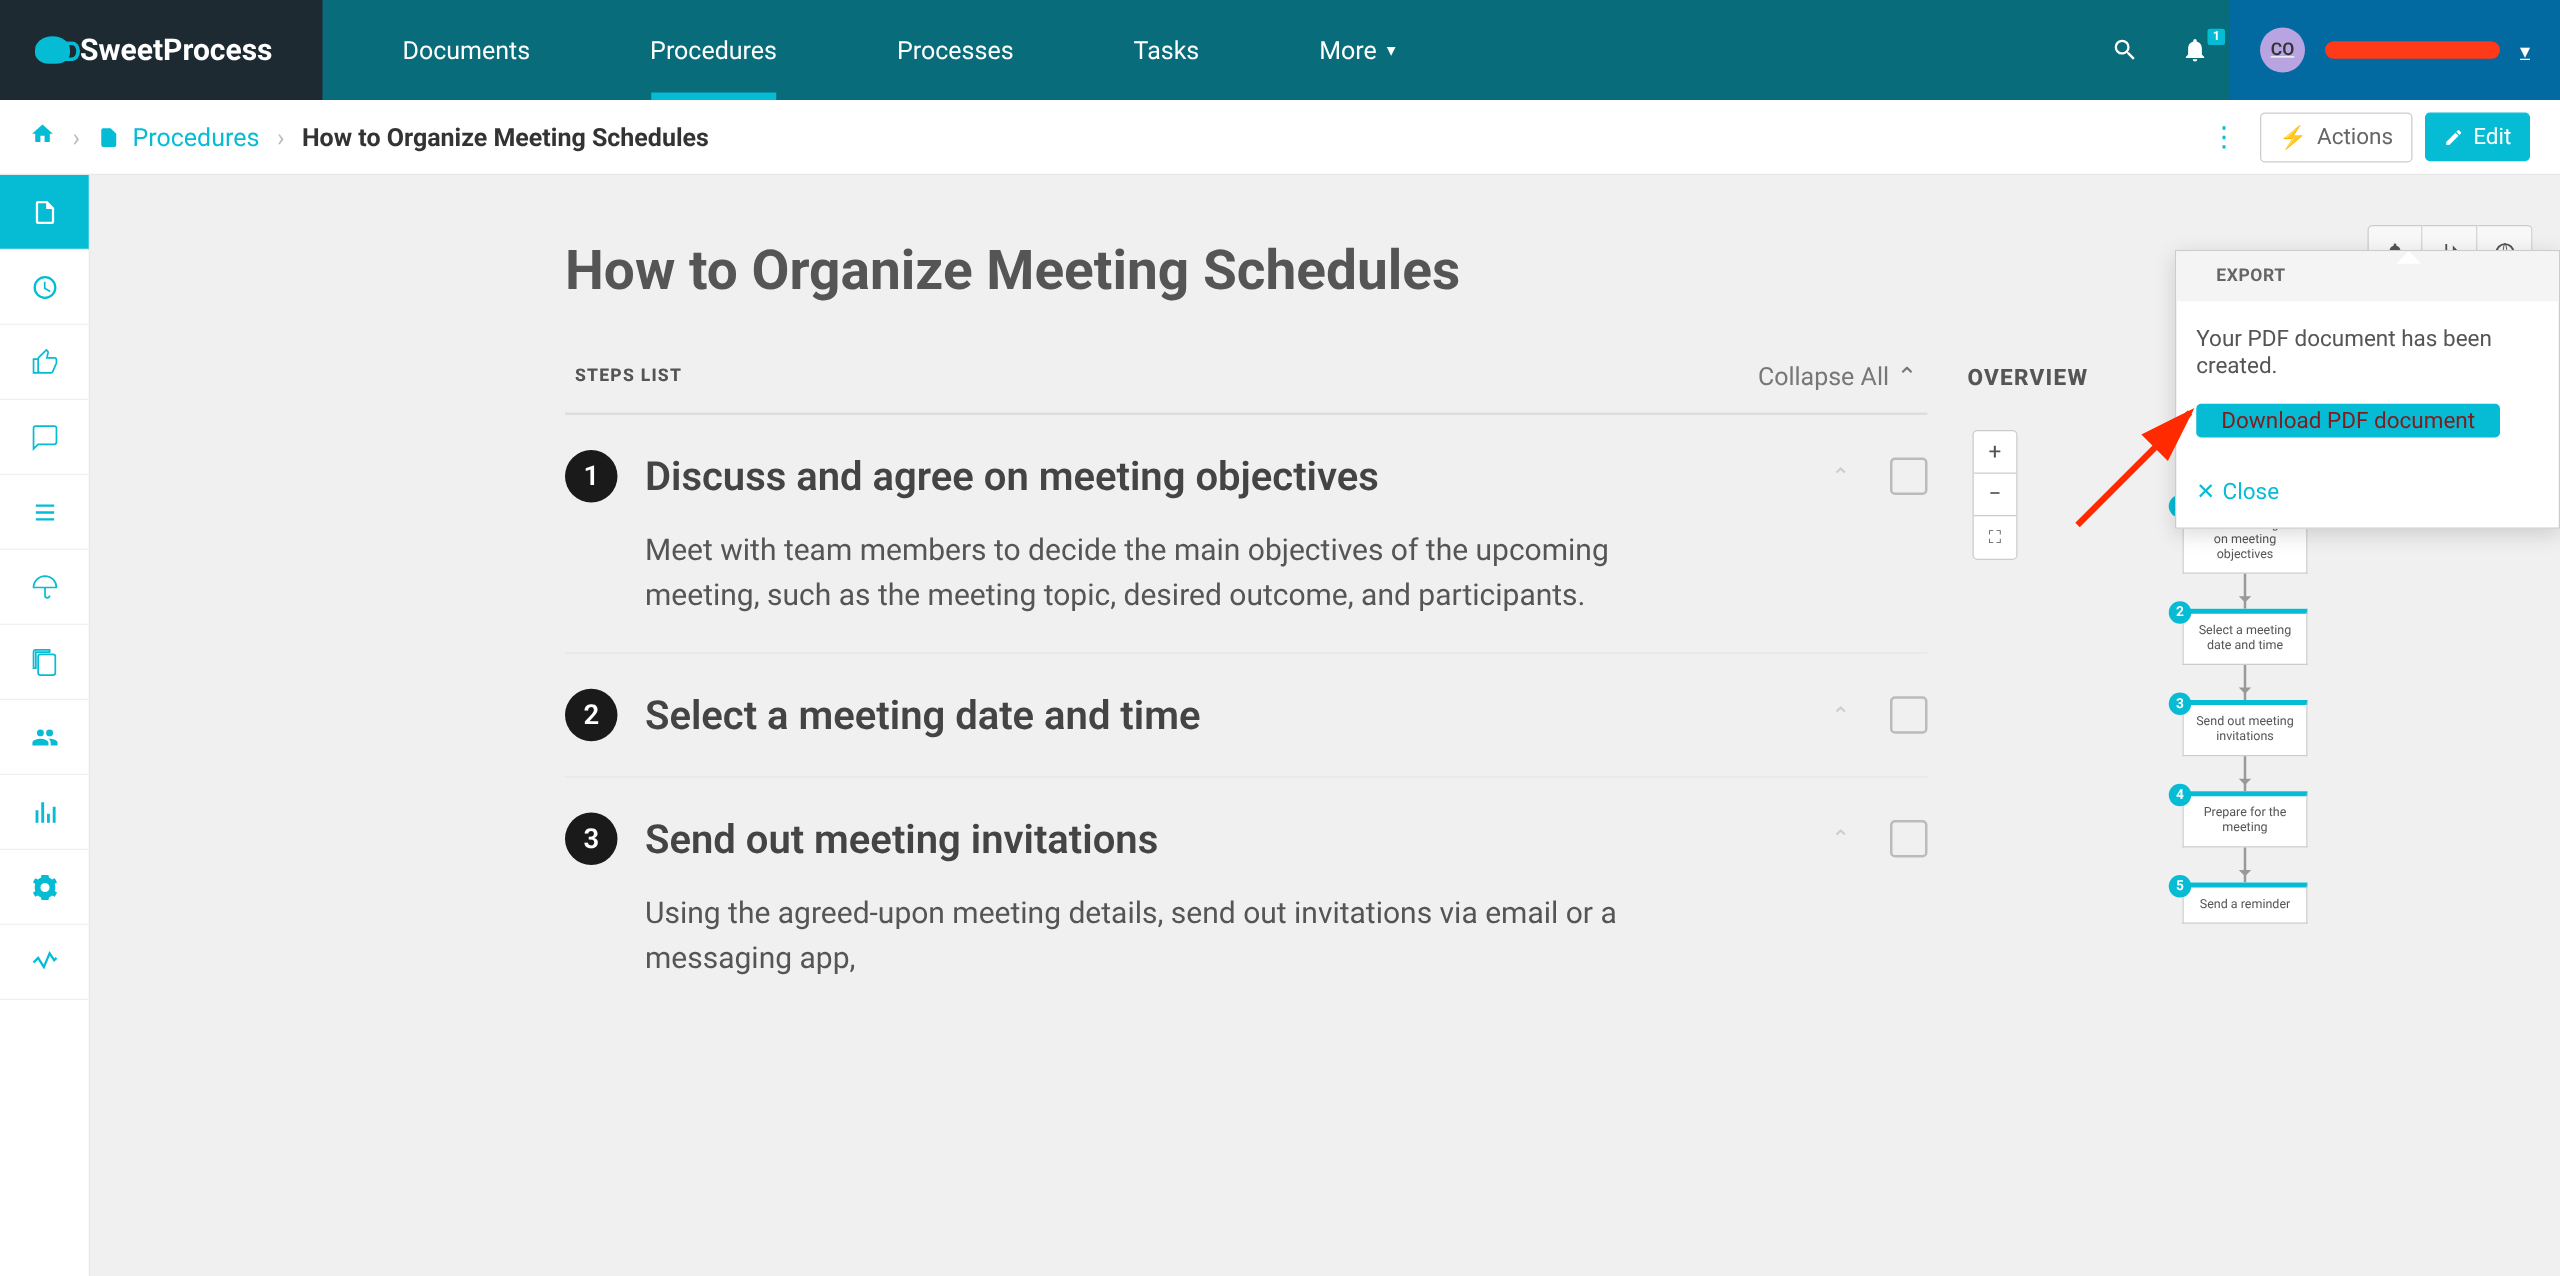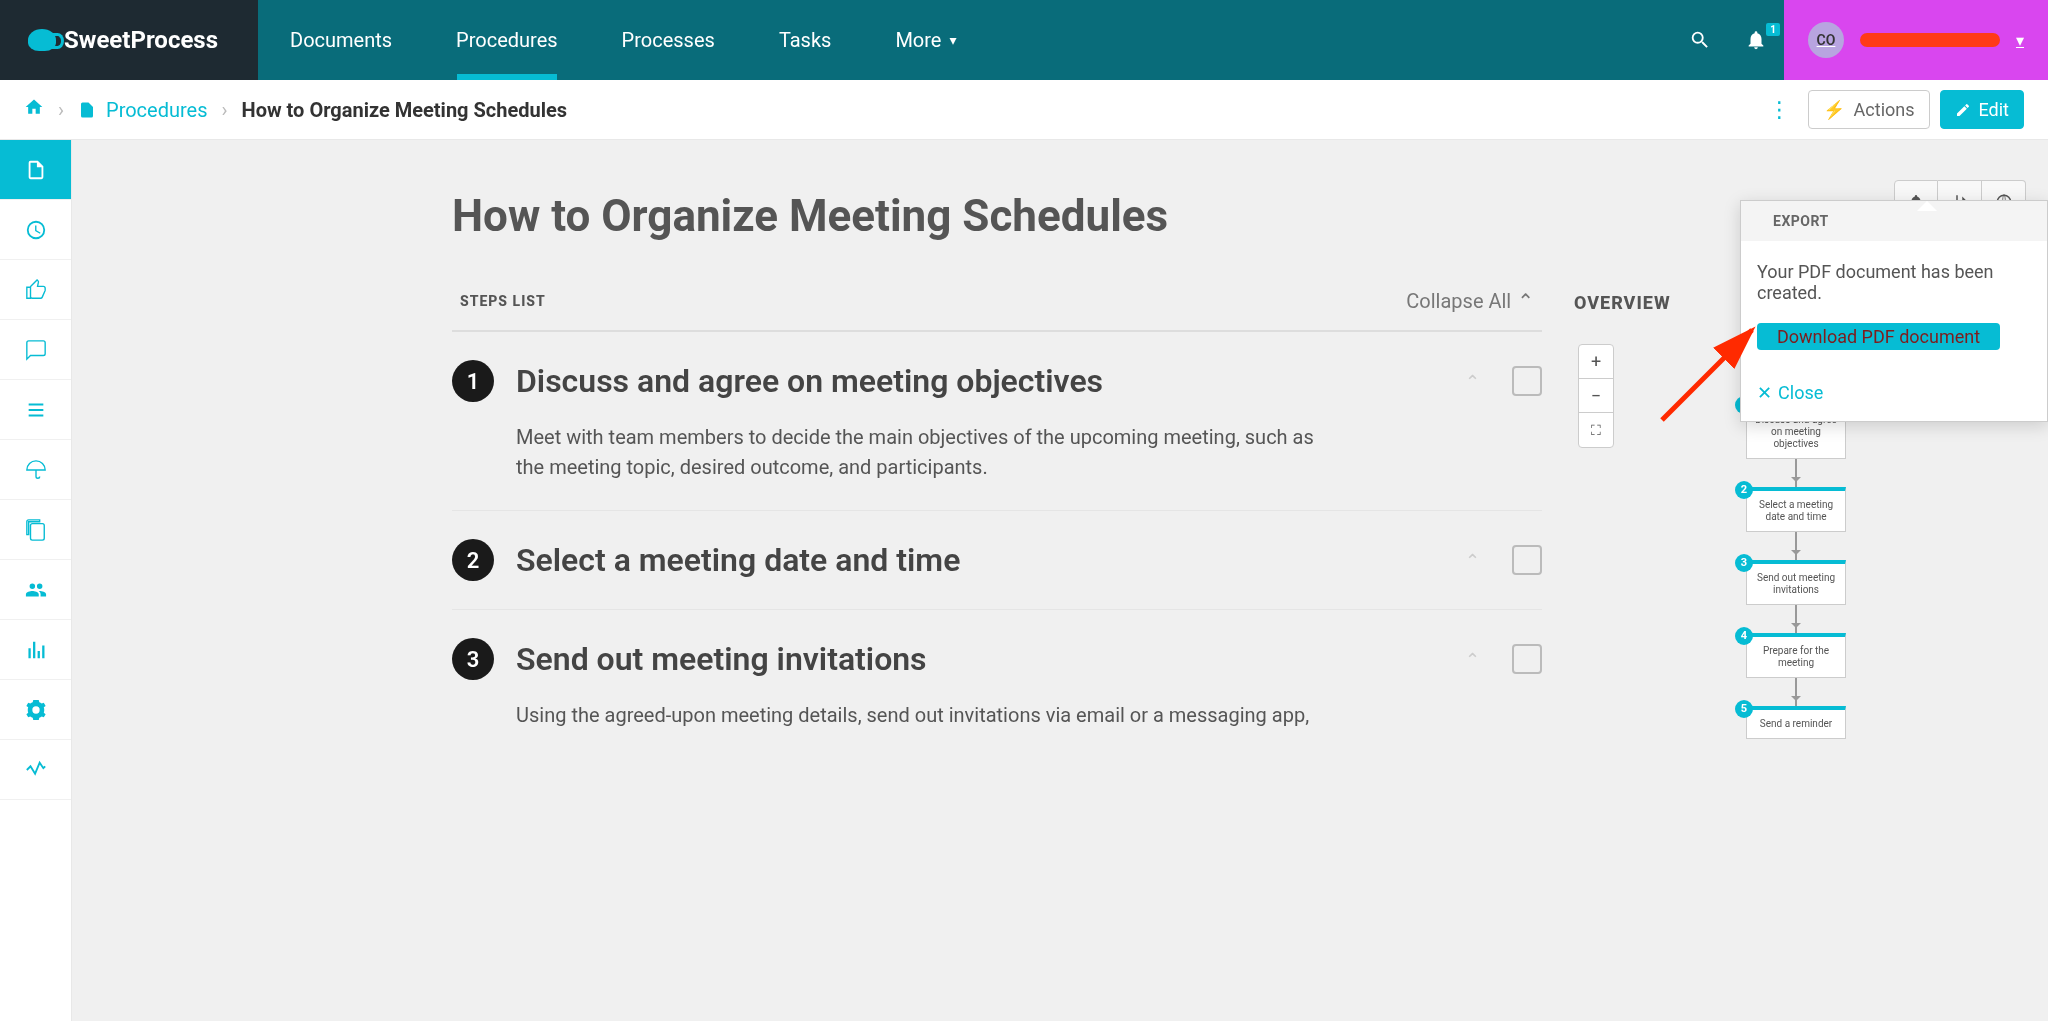--- a/index.html
+++ b/index.html
@@ -7,27 +7,27 @@
 
 
 .header { display:flex; height:80px; background:#096c7a; color:#fff; align-items:center; }
 .logo-section { background:#1e2a32; width:258px; height:80px; display:flex; align-items:center; padding-left:28px; }
 .logo { display:flex; align-items:center; gap:8px; font-size:24px; color:#fff; }
 .logo .cup { width:28px; height:22px; background:#06bcd4; border-radius:50% 50% 40% 40%; position:relative; }
 .logo .cup::after { content:""; position:absolute; right:-8px; top:4px; width:10px; height:10px; border:3px solid #06bcd4; border-left:none; border-radius:0 50% 50% 0; }
 .logo .thin { font-weight:700; }
 .logo .bold { font-weight:700; }
 .nav { display:flex; height:80px; align-items:stretch; }
-.nav-item { padding:0 32px; display:flex; align-items:center; font-size:20px; cursor:pointer; position:relative; }
+.nav-item { padding:0 32px; display:flex; align-items:center; font-size:20px; cursor:pointer; position:relative;margin-left:32px; }
 .nav-item.active::after { content:""; position:absolute; bottom:0; left:50%; transform:translateX(-50%); width:100px; height:6px; background:#06bcd4; }
 .nav-caret { margin-left:8px; font-size:14px; }
 .header-right { margin-left:auto; display:flex; align-items:center; height:80px; }
 .header-icon { width:56px; display:flex; justify-content:center; align-items:center; font-size:22px; cursor:pointer; position:relative; }
 .badge { position:absolute; top:-6px; right:4px; background:#06bcd4; color:#fff; font-size:10px; padding:1px 4px; border-radius:2px; font-weight:700; }
-.user-section { background:#d946ef; height:80px; display:flex; align-items:center; padding:0 24px; gap:16px; cursor:pointer;text-decoration:underline; }
+.user-section { background:#0369a1; height:80px; display:flex; align-items:center; padding:0 24px; gap:16px; cursor:pointer;text-decoration:underline; }
 .avatar { width:36px; height:36px; border-radius:50%; background:#b8a4e0; display:flex; align-items:center; justify-content:center; font-size:14px; font-weight:600; color:#333; }
 .redacted { width:140px; height:14px; background:#ff3a18; border-radius:7px; }
 
 
 .breadcrumb-bar { height:60px; display:flex; align-items:center; padding:0 24px; border-bottom:1px solid #e8e8e8; }
 .breadcrumb { display:flex; align-items:center; gap:14px; font-size:20px; }
 .bc-home { color:#06bcd4; font-size:20px; }
 .bc-sep { color:#bbb; }
 .bc-link { color:#06bcd4; display:flex; align-items:center; gap:10px; cursor:pointer; }
 .bc-current { color:#333; font-weight:700; }
@@ -62,21 +62,21 @@
 
 .steps-header { display:flex; align-items:center; height:60px; border-bottom:2px solid #ddd; padding:0 8px; }
 .steps-title { font-weight:800; color:#555; letter-spacing:1px; font-size:14px; }
 .collapse-all { margin-left:auto; color:#777; font-size:20px; cursor:pointer; display:flex; align-items:center; gap:6px; }
 .step { padding:28px 0; border-bottom:1px solid #e5e5e5; }
 .step-head { display:flex; align-items:center; gap:22px; }
 .step-num { width:42px; height:42px; border-radius:50%; background:#1a1a1a; color:#fff; display:flex; align-items:center; justify-content:center; font-size:22px; font-weight:600; flex-shrink:0; }
 .step-title { font-size:32px; color:#444; font-weight:600; flex:1; cursor:pointer; }
 .step-check { width:30px; height:30px; border:2px solid #bbb; border-radius:4px; cursor:pointer; }
 .step-chevron { color:#ccc; font-size:18px; margin-right:10px; cursor:pointer; }
-.step-body { margin-left:64px; margin-top:20px; color:#555; font-size:20px; line-height:1.5; max-width:800px; }
+.step-body { margin-left:64px; margin-top:20px; color:#555; font-size:24px; line-height:1.5; max-width:800px; }
 
 
 .overview-header { display:flex; align-items:center; height:60px; padding:0 8px; }
 .overview-title { font-weight:800; color:#555; letter-spacing:1px; font-size:18px; }
 .overview-actions { margin-left:auto; display:flex; align-items:center; gap:16px; color:#999; font-size:18px; }
 .overview-actions span { cursor:pointer; }
 .flow-area { background:#f0f0f0; height:600px; position:relative; padding:10px; }
 .zoom-ctrl { position:absolute; left:12px; top:12px; background:#fff; border:1px solid #ccc; border-radius:4px; display:flex; flex-direction:column; }
 .zoom-btn { width:34px; height:34px; display:flex; align-items:center; justify-content:center; font-size:18px; color:#555; cursor:pointer; border-bottom:1px solid #ccc; }
 .zoom-btn:last-child { border-bottom:none; }

